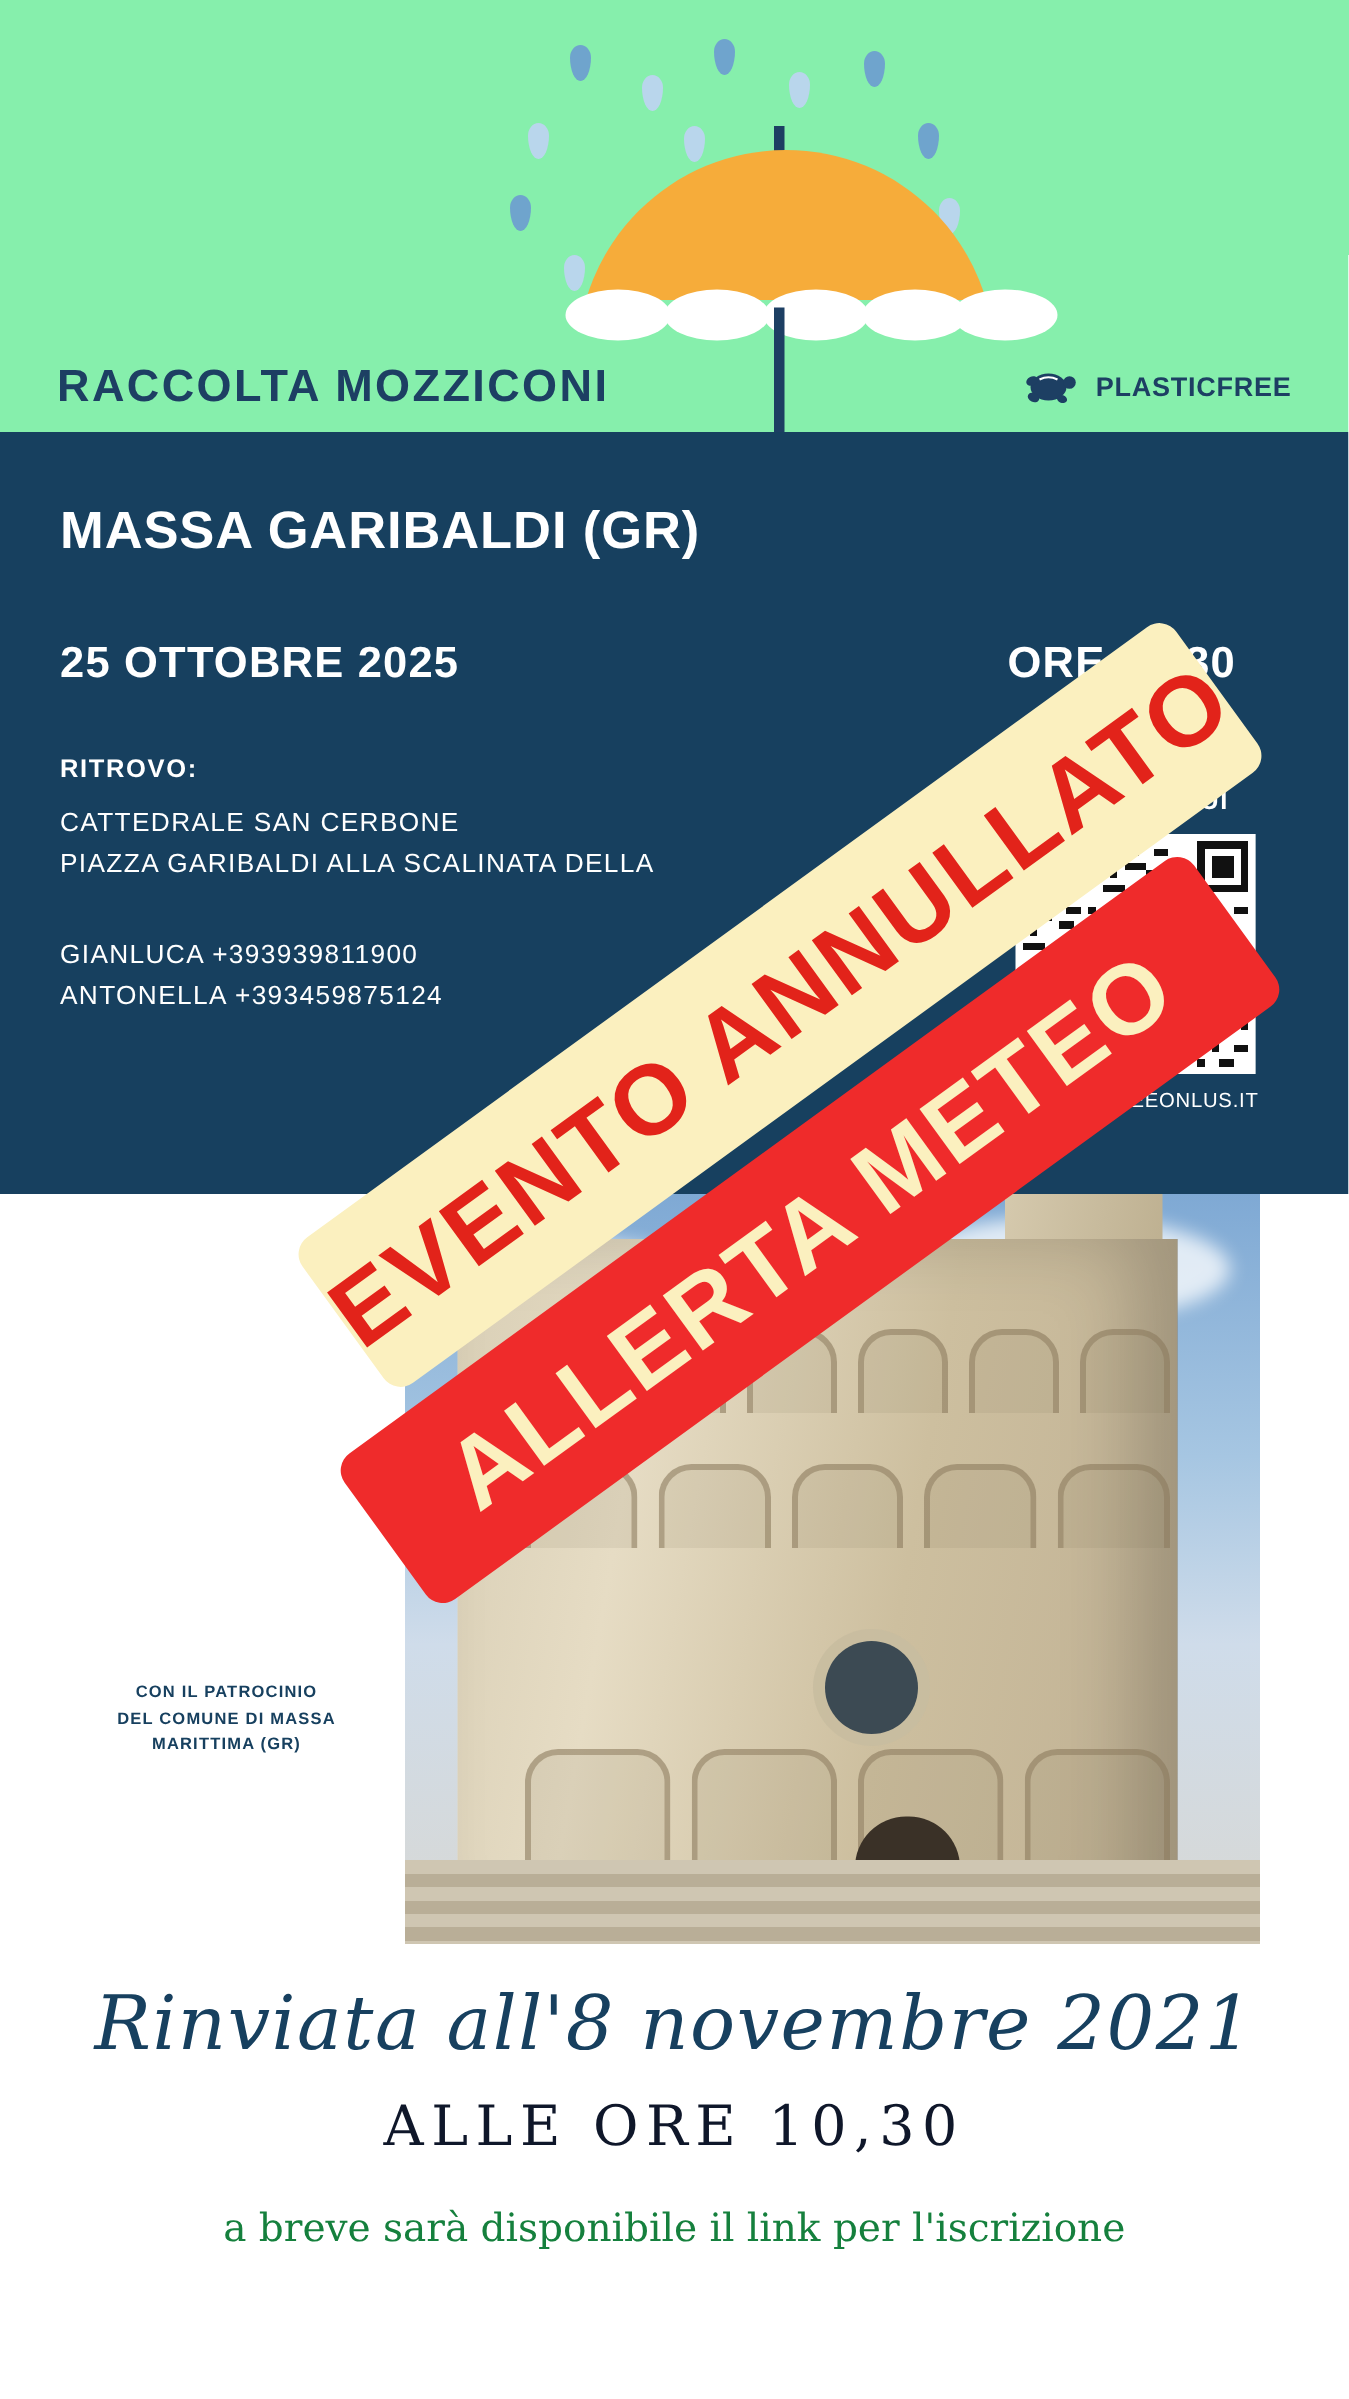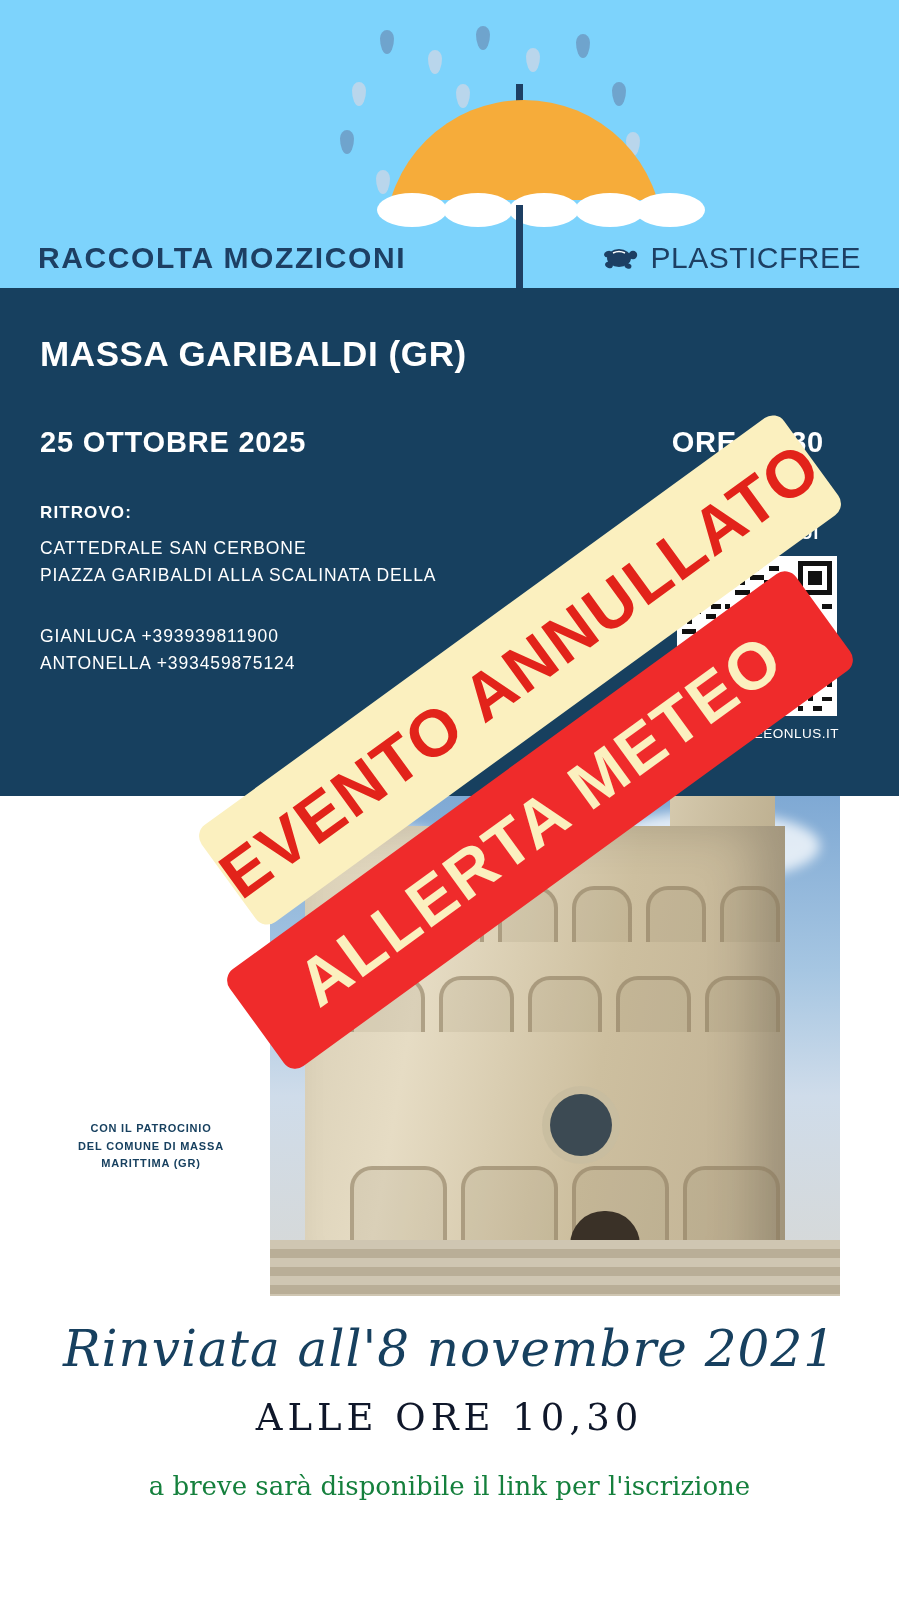--- a/index.html
+++ b/index.html
@@ -15,21 +15,21 @@
     font-family: "Liberation Sans", sans-serif;
     color: #163a56;
   }
 
   
   .top-area {
     position: absolute;
     left: 0; top: 0;
     width: 899px;
     height: 288px;
-    background: #7dd3fc;
+    background: #86efac;
   }
 
   .umbrella-wrap {
     position: absolute;
     left: 280px;
     top: 20px;
     width: 360px;
     height: 320px;
   }
 
@@ -120,22 +120,22 @@
     display: flex;
     align-items: center;
     gap: 10px;
   }
   .brand-logo {
     width: 40px;
     height: 26px;
     position: relative;
   }
   .brand-name {
-    font-size: 30px;
-    font-weight: normal;
+    font-size: 18px;
+    font-weight: bold;
     letter-spacing: 0.5px;
     color: #1d3f63;
   }
 
   
   .navy {
     position: absolute;
     left: 0;
     top: 288px;
     width: 899px;

